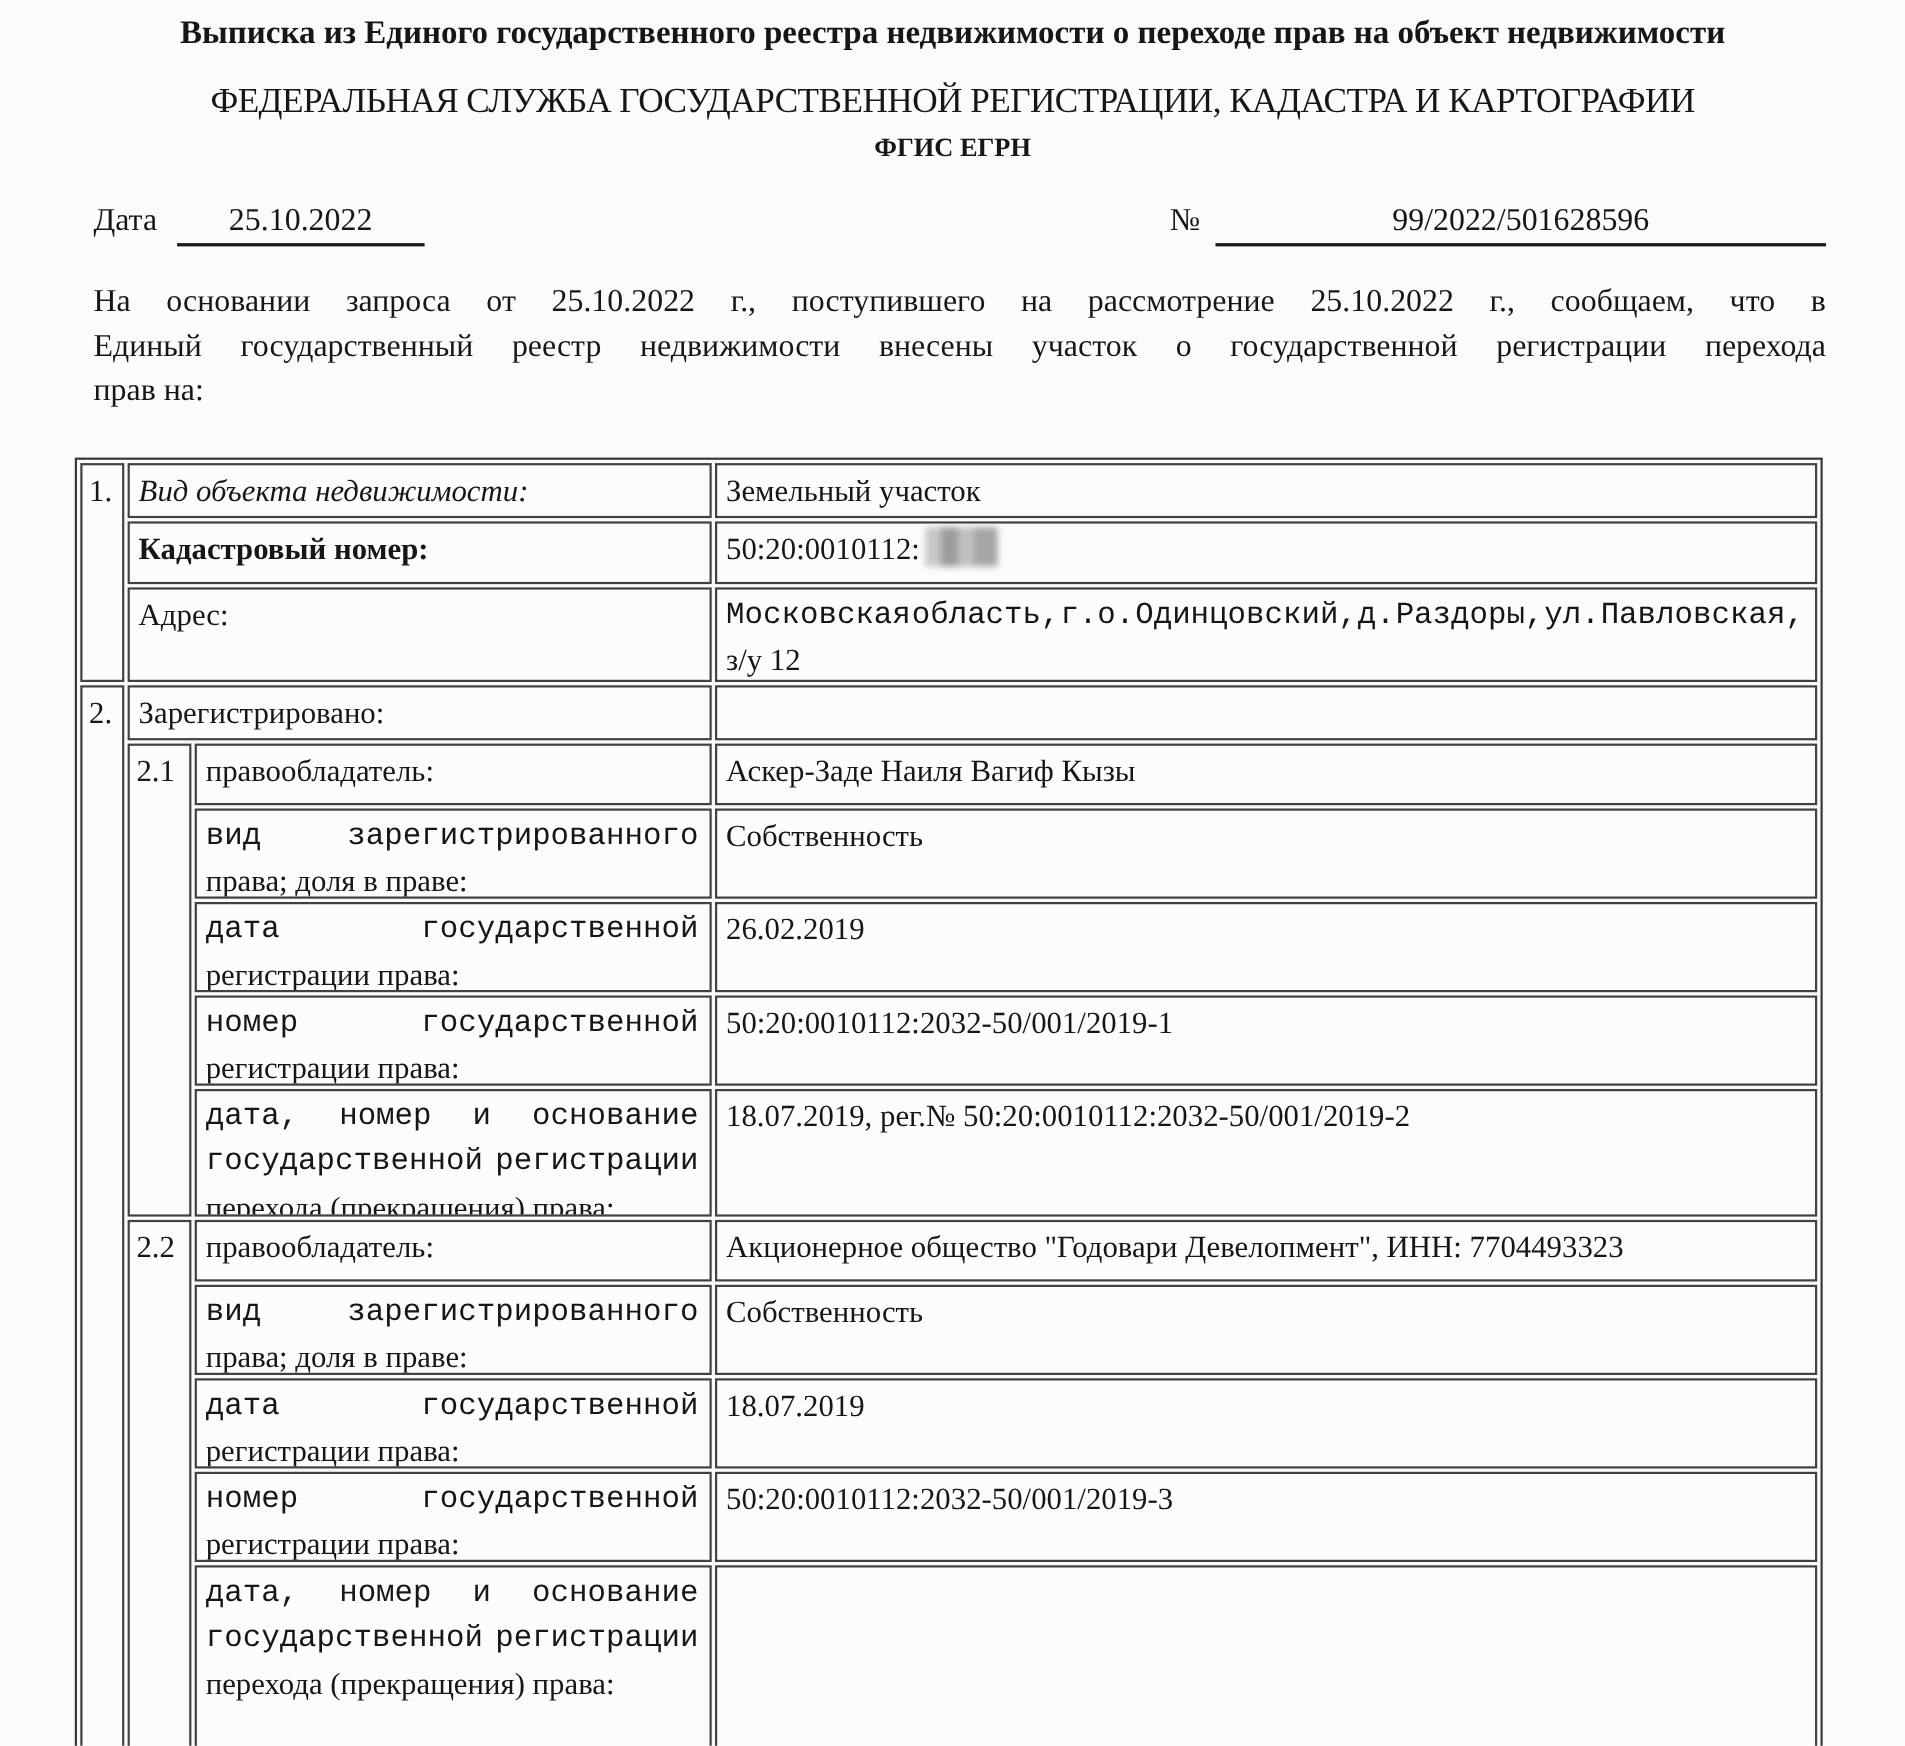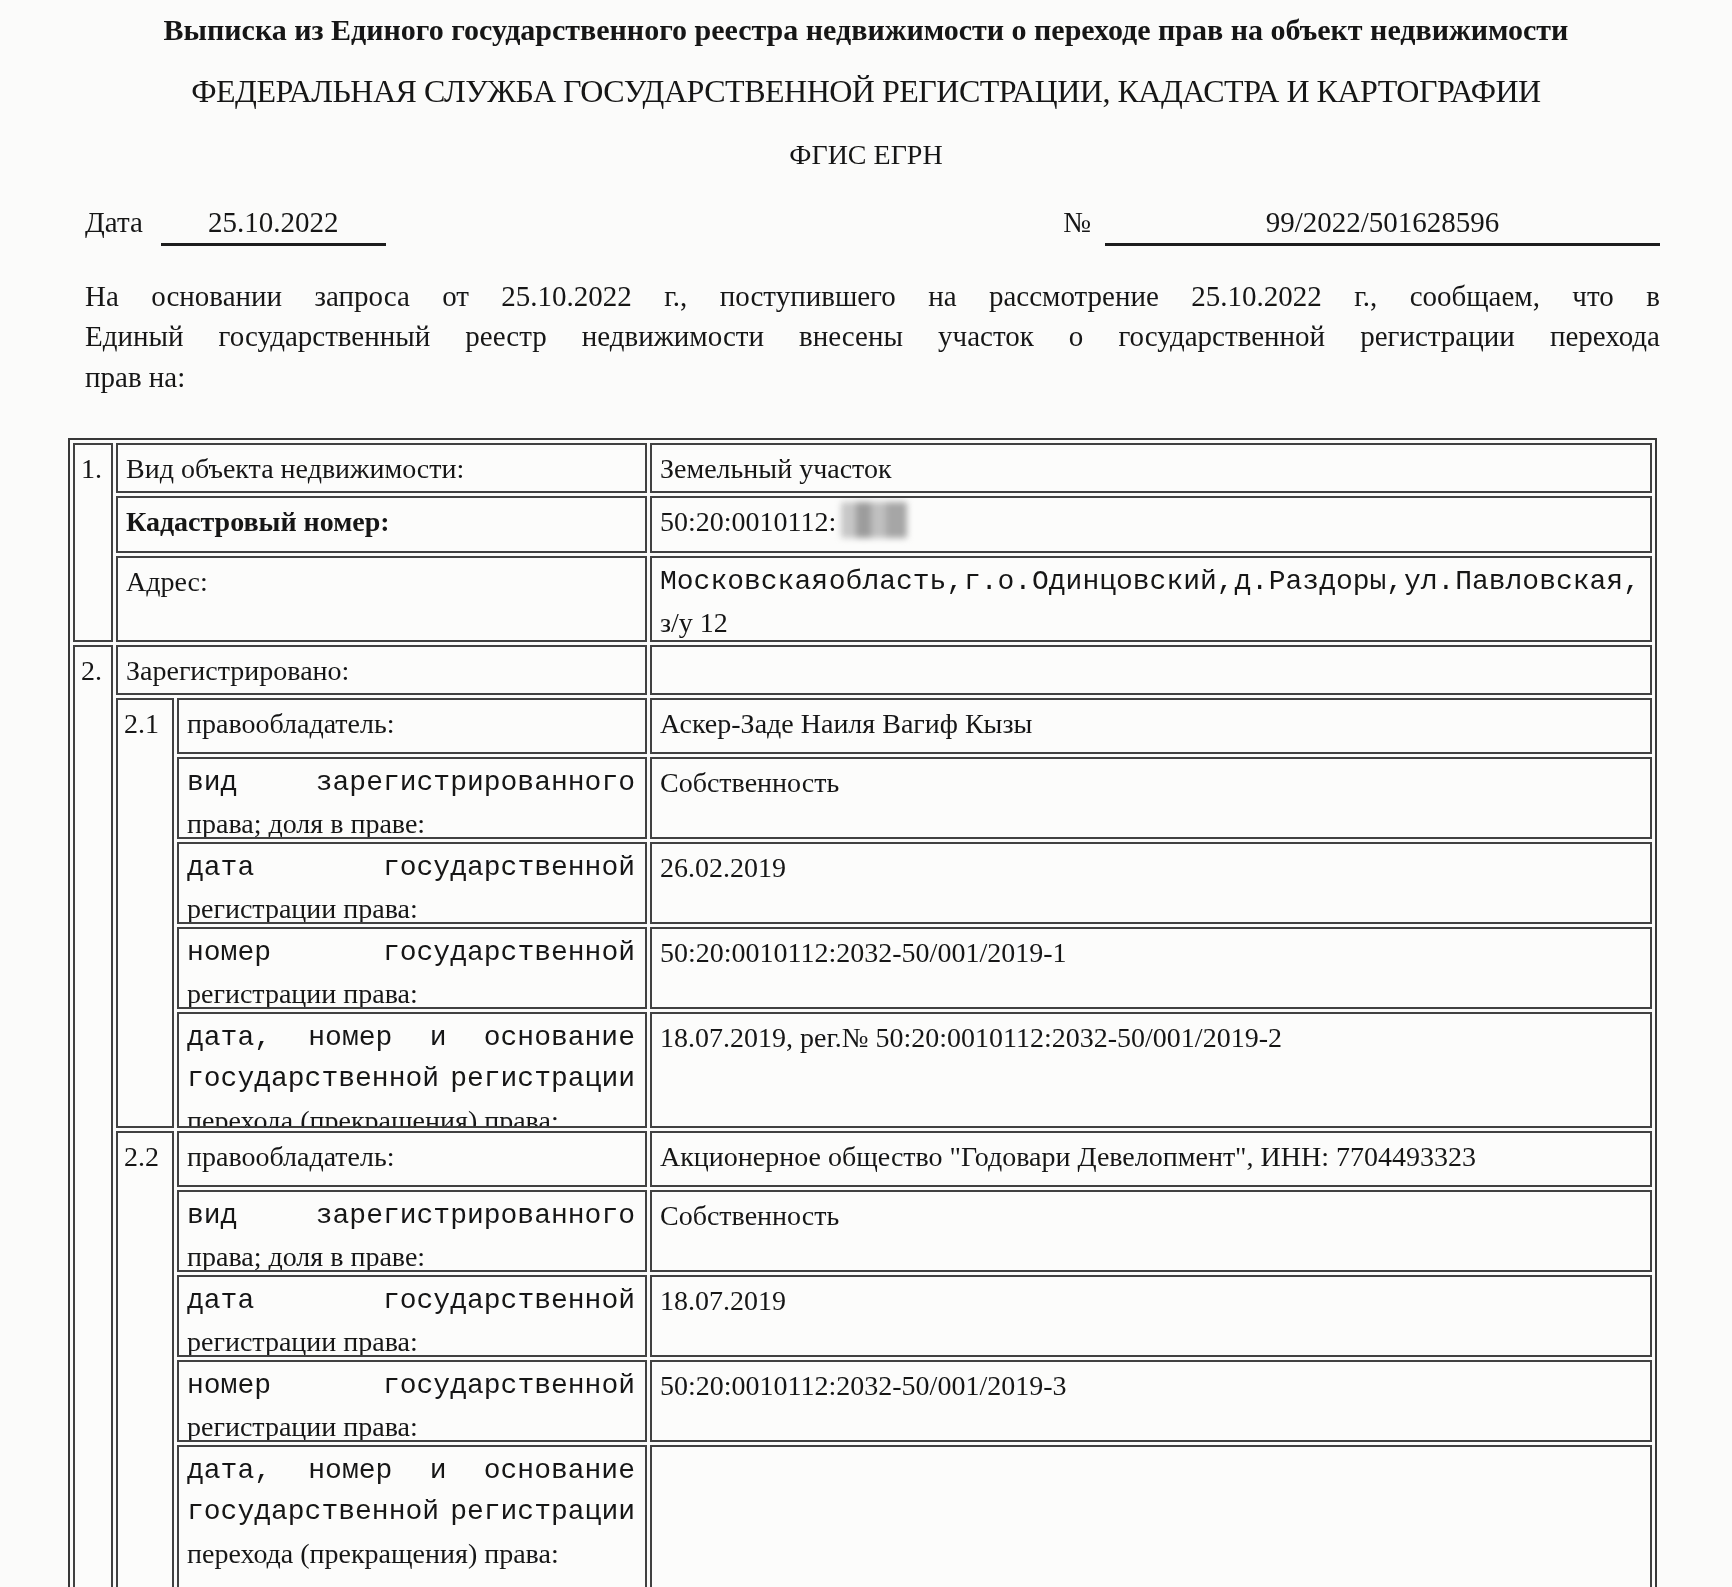--- a/index.html
+++ b/index.html
@@ -22,24 +22,25 @@
     line-height: 1.33;
   }
   .agency {
     margin-top: 22px;
     text-align: center;
     font-size: 32px;
     line-height: 1.2;
     letter-spacing: -0.5px;
   }
   .system {
-    margin-top: 28px;
+    margin-top: 11px;
     text-align: center;
-    font-size: 28px;
+    font-size: 24px;
     line-height: 1.2;
+    font-weight: bold;
   }
 
   
   .meta {
     display: flex;
     align-items: baseline;
     margin: 34px 72px 0 85px;
     font-size: 29px;
   }
   .u-line {
@@ -83,21 +84,21 @@
     padding: 3px 10px 3px 8px;
     box-sizing: border-box;
     overflow: hidden;
   }
   .cell .jl { display: flex; justify-content: space-between; font-family: Liberation Mono, monospace; }
   .num { padding-left: 6px; padding-right: 2px; }
   .val-justify .jl { display: flex; justify-content: space-between; }
 
   
   .c-num1  { grid-column: 1; grid-row: 1 / span 3; }
-  .c-l1    { grid-column: 2 / span 2; grid-row: 1; }
+  .c-l1    { grid-column: 2 / span 2; grid-row: 1; font-style: italic; }
   .c-v1    { grid-column: 4; grid-row: 1; }
   .c-l2    { grid-column: 2 / span 2; grid-row: 2; font-weight: bold; }
   .c-v2    { grid-column: 4; grid-row: 2; }
   .c-l3    { grid-column: 2 / span 2; grid-row: 3; }
   .c-v3    { grid-column: 4; grid-row: 3; }
   .c-num2  { grid-column: 1; grid-row: 4 / span 11; }
   .c-reg   { grid-column: 2 / span 2; grid-row: 4; }
   .c-regv  { grid-column: 4; grid-row: 4; }
   .c-num21 { grid-column: 2; grid-row: 5 / span 5; }
   .c-s1r0l { grid-column: 3; grid-row: 5; } .c-s1r0v { grid-column: 4; grid-row: 5; }

